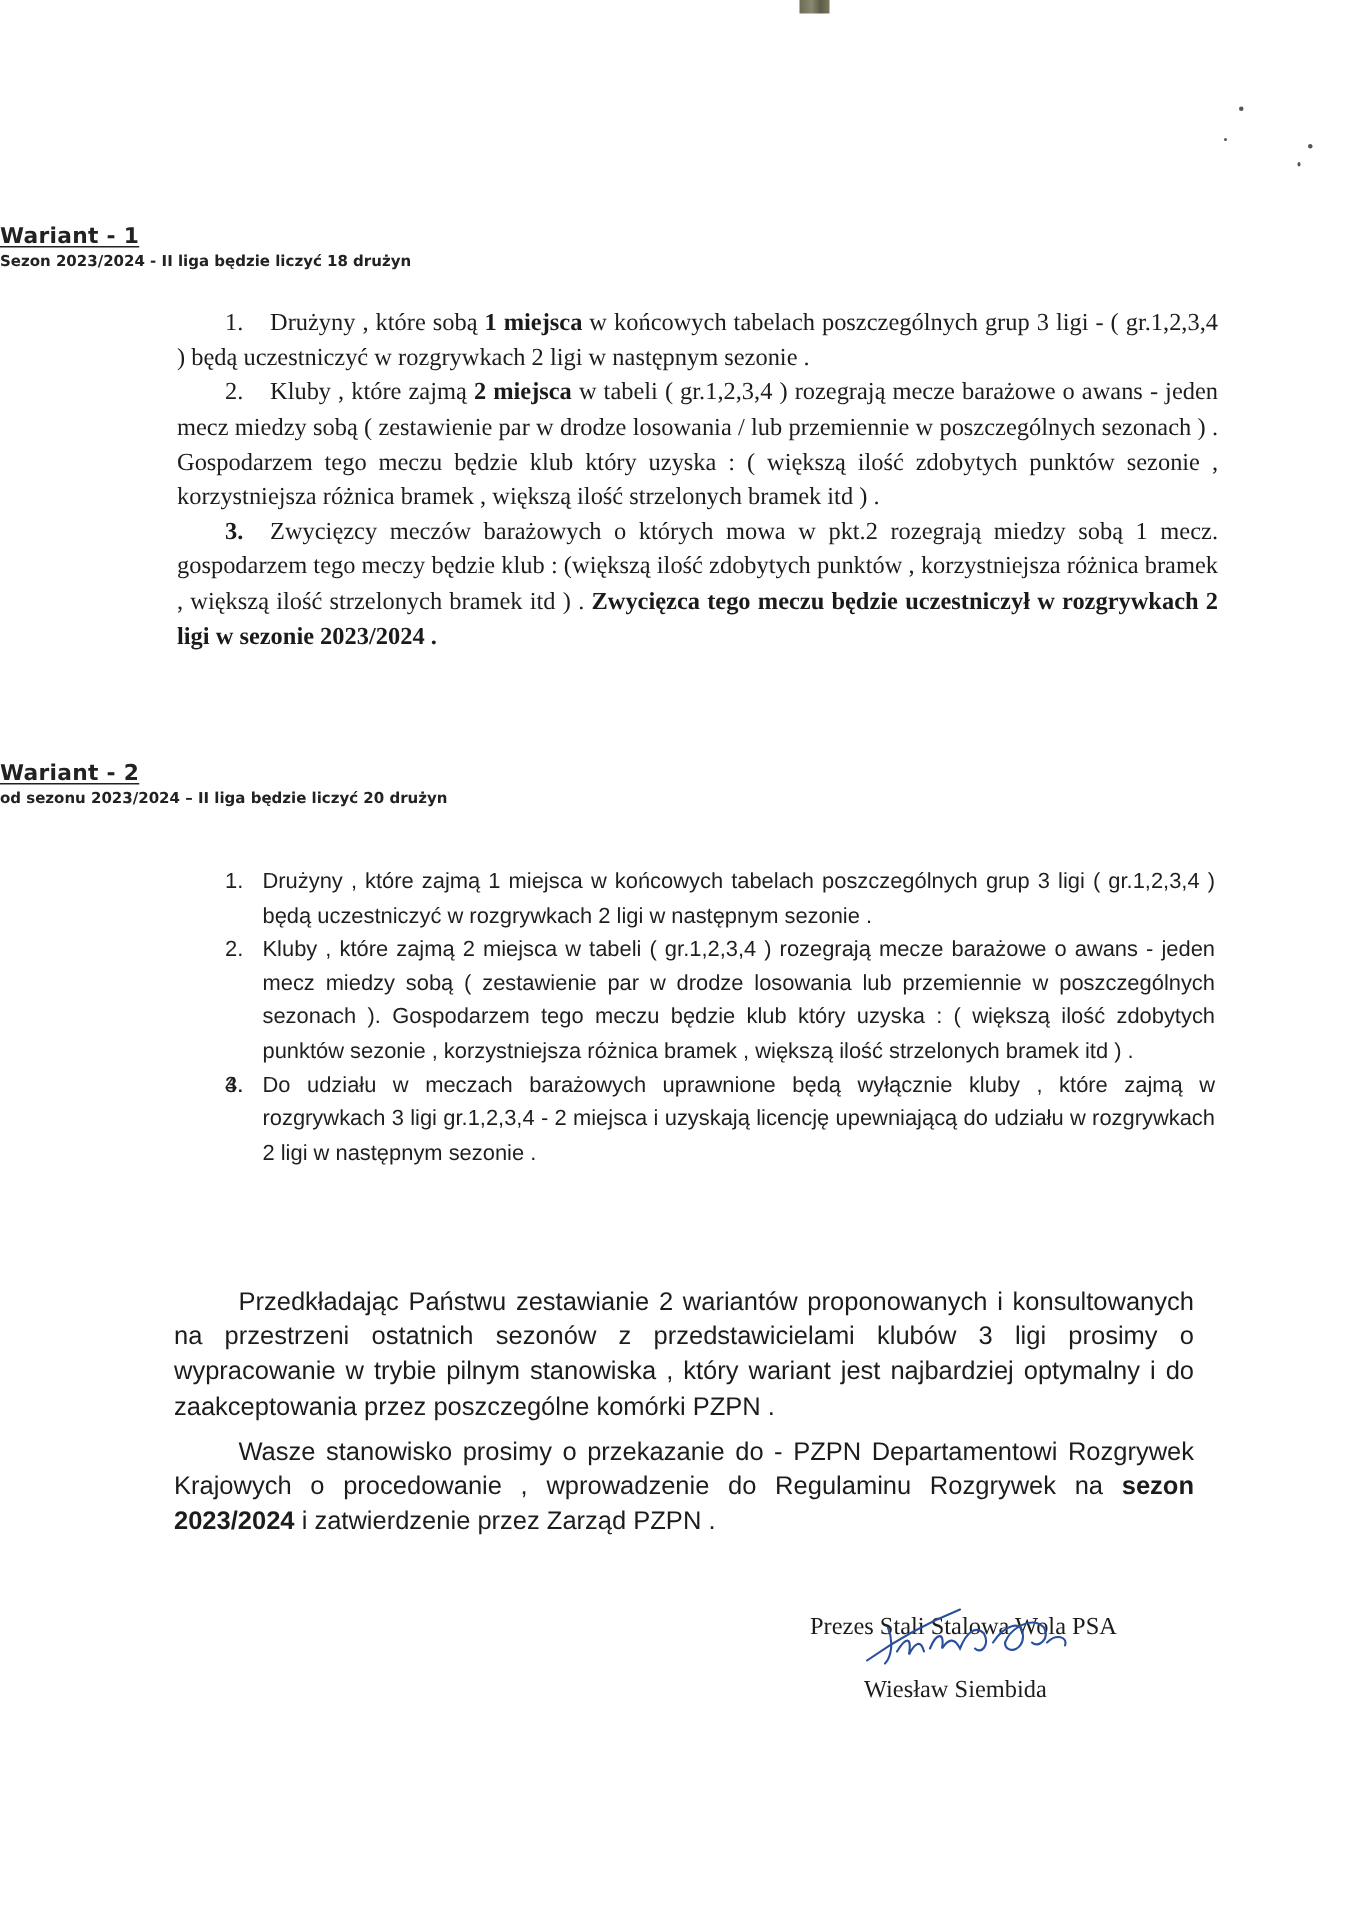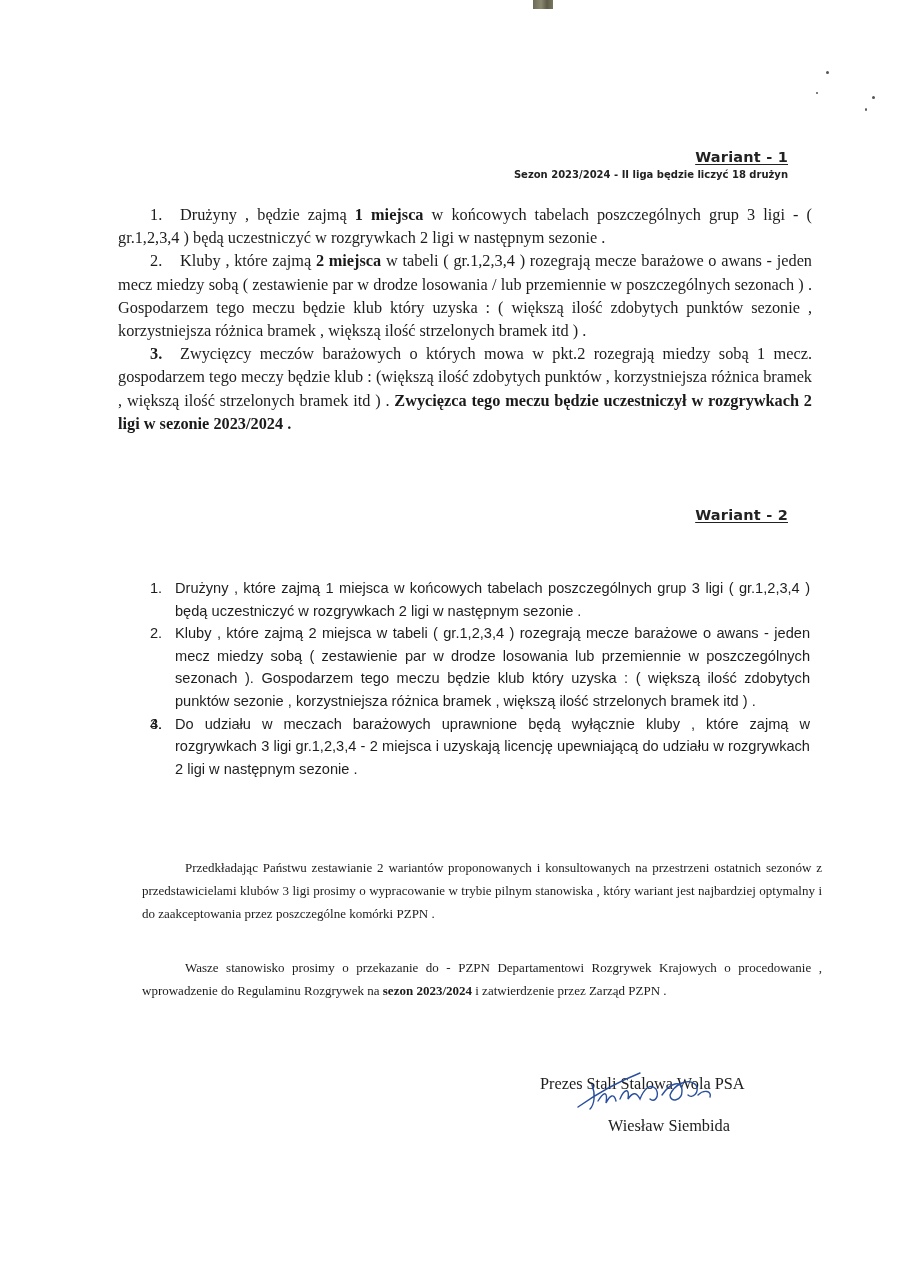--- a/index.html
+++ b/index.html
@@ -12,21 +12,21 @@
     }
     .page { position: absolute; left: 0; top: 0; width: 900px; height: 1272px; }
 
     .staple {
       position: absolute; left: 533px; top: 0; width: 20px; height: 9px;
       background: linear-gradient(90deg, #6d6b55, #8a8870 40%, #5e5c48 70%, #7a785f);
     }
     .speck { position: absolute; background: #555; border-radius: 50%; }
 
     .heading {
-      position: absolute; left: 0; width: 788px; text-align: right;
+      position: absolute; left: 0; width: 788px; text-align: left;
       font-family: "DejaVu Sans", "Liberation Sans", sans-serif;
       font-weight: bold; color: #222;
     }
     .heading .title {
       display: inline-block; font-size: 14.5px; text-decoration: underline;
       text-underline-offset: 2px; letter-spacing: 0.2px;
     }
     .heading .subtitle {
       display: block; font-size: 10px; margin-top: 3px;
     }
@@ -43,60 +43,61 @@
     .v2 {
       position: absolute; left: 150px; width: 660px;
       font-family: "Liberation Sans", "DejaVu Sans", sans-serif;
       font-size: 14.6px; line-height: 22.6px; text-align: justify;
       color: #1e1e1e;
     }
     .v2 .item { position: relative; padding-left: 25px; }
     .v2 .item .num { position: absolute; left: 0; top: 0; }
 
     .closing {
-      position: absolute; left: 142px; width: 680px;
-      font-family: Liberation Serif, serif;
-      font-size: 13px; line-height: 23.2px; text-align: justify;
+      position: absolute; left: 116px; width: 680px;
+      font-family: Liberation Sans, sans-serif;
+      font-size: 17px; line-height: 23.2px; text-align: justify;
     }
     .closing p { text-indent: 43px; }
     .closing b { font-weight: bold; }
 
     .signature-block {
       position: absolute; left: 540px; top: 1061px; width: 260px;
       font-family: "Liberation Serif", "DejaVu Serif", serif;
       font-size: 16.3px; line-height: 22px; color: #1c1c1c;
     }
     .sig-role { display: block; margin-top: 12px; }
-    .sig-name { display: block; margin-left: 68px; margin-top: 20px; }
+    .sig-name { display: block; margin-left: 36px; margin-top: 20px; }
     .sig-scribble { position: absolute; left: 30px; top: 4px; width: 170px; height: 50px; }
   </style>
 </head>
 <body>
 
 <div class="page">
 
   <div class="staple"></div>
   <div class="speck" style="left:826px;top:71px;width:3px;height:3px;"></div>
   <div class="speck" style="left:872px;top:96px;width:3px;height:3px;"></div>
   <div class="speck" style="left:865px;top:108px;width:2px;height:3px;"></div>
   <div class="speck" style="left:816px;top:92px;width:2px;height:2px;"></div>
 
   <div class="heading" style="top:147px;">
     <span class="title">Wariant - 1</span>
     <span class="subtitle">Sezon  2023/2024 -  II liga będzie liczyć 18  drużyn</span>
   </div>
 
   <div class="v1" style="top:203px;">
-    <p><span class="num">1.</span><span>Drużyny , będzie zajmą </span><b>1 miejsca</b><span> w końcowych tabelach poszczególnych grup 3 ligi - ( gr.1,2,3,4 ) będą uczestniczyć w rozgrywkach 2 ligi w następnym sezonie .</span></p>
+    <p><span class="num">1.</span><span>Drużyny , które sobą </span><b>1 miejsca</b><span> w końcowych tabelach poszczególnych grup 3 ligi - ( gr.1,2,3,4 ) będą uczestniczyć w rozgrywkach 2 ligi w następnym sezonie .</span></p>
     <p><span class="num">2.</span><span>Kluby , które zajmą </span><b>2 miejsca</b><span> w tabeli ( gr.1,2,3,4 ) rozegrają mecze barażowe o awans -  jeden mecz miedzy sobą  ( zestawienie par w drodze losowania / lub przemiennie w poszczególnych sezonach ) . Gospodarzem tego meczu będzie klub który uzyska :  ( większą ilość zdobytych punktów sezonie  , korzystniejsza różnica bramek , większą ilość strzelonych bramek itd ) .</span></p>
     <p><b class="num">3.</b><span>Zwycięzcy meczów barażowych  o których mowa w pkt.2 rozegrają miedzy sobą 1  mecz. gospodarzem tego meczy będzie klub  :  (większą ilość zdobytych punktów , korzystniejsza różnica bramek , większą ilość strzelonych bramek itd ) . </span><b>Zwycięzca tego meczu będzie uczestniczył w rozgrywkach 2 ligi w  sezonie 2023/2024 .</b><span></span></p>
   </div>
 
   <div class="heading" style="top:505px;">
     <span class="title">Wariant - 2</span>
+    <span class="subtitle">od sezonu 2023/2024 – II liga będzie liczyć 20 drużyn</span>
   </div>
 
   <div class="v2" style="top:577px;">
     <div class="item"><span class="num">1.</span><span>Drużyny , które zajmą 1 miejsca w końcowych tabelach poszczególnych grup 3 ligi ( gr.1,2,3,4 ) będą uczestniczyć w rozgrywkach 2 ligi w następnym sezonie .</span></div>
     <div class="item"><span class="num">2.</span><span>Kluby , które zajmą 2 miejsca w tabeli ( gr.1,2,3,4 ) rozegrają mecze barażowe o awans -  jeden mecz miedzy sobą  ( zestawienie par w drodze losowania lub przemiennie w poszczególnych sezonach ). Gospodarzem tego meczu będzie klub który uzyska :  ( większą ilość zdobytych punktów sezonie  , korzystniejsza różnica bramek , większą ilość strzelonych bramek itd ) .</span></div>
     <div class="item"><span class="num">3.</span></div>
     <div class="item"><span class="num">4.</span><span>Do  udziału w meczach barażowych uprawnione będą wyłącznie kluby , które zajmą w rozgrywkach 3 ligi gr.1,2,3,4 - 2 miejsca i uzyskają licencję upewniającą do udziału w rozgrywkach 2 ligi w następnym sezonie .</span></div>
   </div>
 
   <div class="closing" style="top:856px;">

